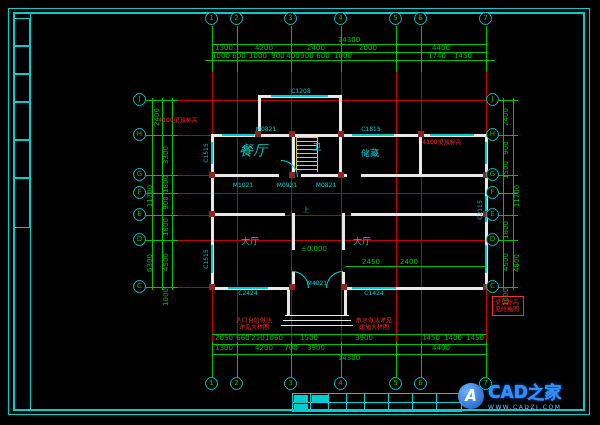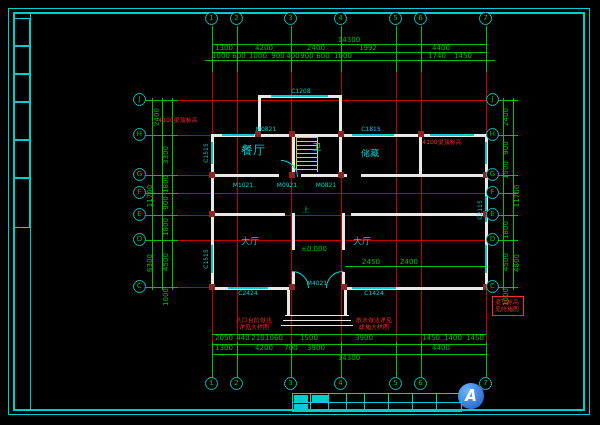--- a/index.html
+++ b/index.html
@@ -28,20 +28,24 @@
 <body>
 
 <div class="sheet" id="sheet">
   <div class="frame" style="left:8px;top:8px;width:582px;height:407px"></div>
   <div class="frame" style="left:13px;top:12px;width:572px;height:399px;border-width:2px"></div>
   <div style="position:absolute;left:30px;top:12px;width:1px;height:399px;background:#00cdcd"></div>
 
 
   <div class="wm">
     <div class="wm-logo">A</div>
+    <div class="wm-text">
+      <span class="wm-brand">CAD之家</span>
+      <span class="wm-site">WWW.CADZJ.COM</span>
+    </div>
   </div>
 <div style="position: absolute; left: 212px; top: 72px; width: 1px; height: 270px; background: rgb(196, 0, 0);"></div>
     <div style="position: absolute; left: 212px; top: 26px; width: 1px; height: 46px; background: rgb(0, 195, 0);"></div>
     <div style="position: absolute; left: 212px; top: 342px; width: 1px; height: 36px; background: rgb(0, 195, 0);"></div>
     <div style="position: absolute; left: 237px; top: 72px; width: 1px; height: 270px; background: rgb(196, 0, 0);"></div>
     <div style="position: absolute; left: 237px; top: 26px; width: 1px; height: 46px; background: rgb(0, 195, 0);"></div>
     <div style="position: absolute; left: 237px; top: 342px; width: 1px; height: 36px; background: rgb(0, 195, 0);"></div>
     <div style="position: absolute; left: 291px; top: 72px; width: 1px; height: 270px; background: rgb(196, 0, 0);"></div>
     <div style="position: absolute; left: 291px; top: 26px; width: 1px; height: 46px; background: rgb(0, 195, 0);"></div>
     <div style="position: absolute; left: 291px; top: 342px; width: 1px; height: 36px; background: rgb(0, 195, 0);"></div>
@@ -170,34 +174,34 @@
     <div class="bubble" style="position: absolute; left: 486px; top: 128px; width: 13px; height: 13px;">H</div>
     <div class="bubble" style="position: absolute; left: 486px; top: 168px; width: 13px; height: 13px;">G</div>
     <div class="bubble" style="position: absolute; left: 486px; top: 186px; width: 13px; height: 13px;">F</div>
     <div class="bubble" style="position: absolute; left: 486px; top: 208px; width: 13px; height: 13px;">E</div>
     <div class="bubble" style="position: absolute; left: 486px; top: 233px; width: 13px; height: 13px;">D</div>
     <div class="bubble" style="position: absolute; left: 486px; top: 280px; width: 13px; height: 13px;">C</div>
     <div class="txt" style="position: absolute; left: 349px; top: 40px; color: rgb(0, 195, 0); font-size: 7px;">14300</div>
     <div class="txt" style="position: absolute; left: 224px; top: 48px; color: rgb(0, 195, 0); font-size: 7px;">1300</div>
     <div class="txt" style="position: absolute; left: 264px; top: 48px; color: rgb(0, 195, 0); font-size: 7px;">4200</div>
     <div class="txt" style="position: absolute; left: 316px; top: 48px; color: rgb(0, 195, 0); font-size: 7px;">2400</div>
-    <div class="txt" style="position: absolute; left: 368px; top: 48px; color: rgb(0, 195, 0); font-size: 7px;">1992</div>
+    <div class="txt" style="position: absolute; left: 368px; top: 48px; color: rgb(0, 195, 0); font-size: 7px;">2000</div>
     <div class="txt" style="position: absolute; left: 441px; top: 48px; color: rgb(0, 195, 0); font-size: 7px;">4400</div>
     <div class="txt" style="position: absolute; left: 221px; top: 56px; color: rgb(0, 195, 0); font-size: 7px;">1000</div>
     <div class="txt" style="position: absolute; left: 239px; top: 56px; color: rgb(0, 195, 0); font-size: 7px;">600</div>
     <div class="txt" style="position: absolute; left: 258px; top: 56px; color: rgb(0, 195, 0); font-size: 7px;">1000</div>
     <div class="txt" style="position: absolute; left: 278px; top: 56px; color: rgb(0, 195, 0); font-size: 7px;">900</div>
     <div class="txt" style="position: absolute; left: 293px; top: 56px; color: rgb(0, 195, 0); font-size: 7px;">400</div>
     <div class="txt" style="position: absolute; left: 307px; top: 56px; color: rgb(0, 195, 0); font-size: 7px;">900</div>
     <div class="txt" style="position: absolute; left: 323px; top: 56px; color: rgb(0, 195, 0); font-size: 7px;">600</div>
     <div class="txt" style="position: absolute; left: 343px; top: 56px; color: rgb(0, 195, 0); font-size: 7px;">1000</div>
     <div class="txt" style="position: absolute; left: 437px; top: 56px; color: rgb(0, 195, 0); font-size: 7px;">1740</div>
     <div class="txt" style="position: absolute; left: 463px; top: 56px; color: rgb(0, 195, 0); font-size: 7px;">1450</div>
     <div class="txt" style="position: absolute; left: 224px; top: 338px; color: rgb(0, 195, 0); font-size: 7px;">2050</div>
-    <div class="txt" style="position: absolute; left: 243px; top: 338px; color: rgb(0, 195, 0); font-size: 7px;">440</div>
+    <div class="txt" style="position: absolute; left: 243px; top: 338px; color: rgb(0, 195, 0); font-size: 7px;">660</div>
     <div class="txt" style="position: absolute; left: 258px; top: 338px; color: rgb(0, 195, 0); font-size: 7px;">210</div>
     <div class="txt" style="position: absolute; left: 274px; top: 338px; color: rgb(0, 195, 0); font-size: 7px;">1060</div>
     <div class="txt" style="position: absolute; left: 291px; top: 348px; color: rgb(0, 195, 0); font-size: 7px;">700</div>
     <div class="txt" style="position: absolute; left: 309px; top: 338px; color: rgb(0, 195, 0); font-size: 7px;">1500</div>
     <div class="txt" style="position: absolute; left: 364px; top: 338px; color: rgb(0, 195, 0); font-size: 7px;">3900</div>
     <div class="txt" style="position: absolute; left: 431px; top: 338px; color: rgb(0, 195, 0); font-size: 7px;">1450</div>
     <div class="txt" style="position: absolute; left: 453px; top: 338px; color: rgb(0, 195, 0); font-size: 7px;">1400</div>
     <div class="txt" style="position: absolute; left: 475px; top: 338px; color: rgb(0, 195, 0); font-size: 7px;">1450</div>
     <div class="txt" style="position: absolute; left: 224px; top: 348px; color: rgb(0, 195, 0); font-size: 7px;">1300</div>
     <div class="txt" style="position: absolute; left: 264px; top: 348px; color: rgb(0, 195, 0); font-size: 7px;">4200</div>
@@ -229,21 +233,21 @@
     <div class="txt" style="position: absolute; left: 371px; top: 129px; color: rgb(0, 205, 205); font-size: 6px;">C1815</div>
     <div class="txt" style="position: absolute; left: 243px; top: 185px; color: rgb(0, 205, 205); font-size: 6px;">M1021</div>
     <div class="txt" style="position: absolute; left: 287px; top: 185px; color: rgb(0, 205, 205); font-size: 6px;">M0921</div>
     <div class="txt" style="position: absolute; left: 326px; top: 185px; color: rgb(0, 205, 205); font-size: 6px;">M0821</div>
     <div class="txt" style="position: absolute; left: 248px; top: 293px; color: rgb(0, 205, 205); font-size: 6px;">C2424</div>
     <div class="txt" style="position: absolute; left: 317px; top: 283px; color: rgb(0, 205, 205); font-size: 6px;">M4021</div>
     <div class="txt" style="position: absolute; left: 374px; top: 293px; color: rgb(0, 205, 205); font-size: 6px;">C1424</div>
     <div class="txt rot" style="position: absolute; left: 206px; top: 153px; color: rgb(0, 205, 205); font-size: 6px;">C1515</div>
     <div class="txt rot" style="position: absolute; left: 206px; top: 259px; color: rgb(0, 205, 205); font-size: 6px;">C1515</div>
     <div class="txt rot" style="position: absolute; left: 480px; top: 210px; color: rgb(0, 205, 205); font-size: 6px;">C2115</div>
-    <div class="txt" style="position: absolute; left: 253px; top: 150px; color: rgb(0, 205, 205); font-size: 12px;">餐厅</div>
+    <div class="txt" style="position: absolute; left: 253px; top: 150px; color: rgb(0, 205, 205); font-size: 14px; font-style: italic;">餐厅</div>
     <div class="txt" style="position: absolute; left: 317px; top: 147px; color: rgb(0, 205, 205); font-size: 9px;">卫</div>
     <div class="txt" style="position: absolute; left: 370px; top: 153px; color: rgb(0, 205, 205); font-size: 9px;">储藏</div>
     <div class="txt" style="position: absolute; left: 250px; top: 241px; color: rgb(0, 205, 205); font-size: 9px;">大厅</div>
     <div class="txt" style="position: absolute; left: 362px; top: 241px; color: rgb(0, 205, 205); font-size: 9px;">大厅</div>
     <div class="txt" style="position: absolute; left: 306px; top: 210px; color: rgb(0, 205, 205); font-size: 7px;">上</div>
     <div class="txt" style="position: absolute; left: 178px; top: 120px; color: rgb(255, 42, 42); font-size: 6px;">4100梁顶标高</div>
     <div class="txt" style="position: absolute; left: 442px; top: 142px; color: rgb(255, 42, 42); font-size: 6px;">4100梁顶标高</div>
     <div class="txt" style="position: absolute; left: 254px; top: 320px; color: rgb(255, 42, 42); font-size: 6px;">入口台阶做法</div>
     <div class="txt" style="position: absolute; left: 254px; top: 327px; color: rgb(255, 42, 42); font-size: 6px;">详见大样图</div>
     <div class="txt" style="position: absolute; left: 374px; top: 320px; color: rgb(255, 42, 42); font-size: 6px;">散水做法详见</div>

